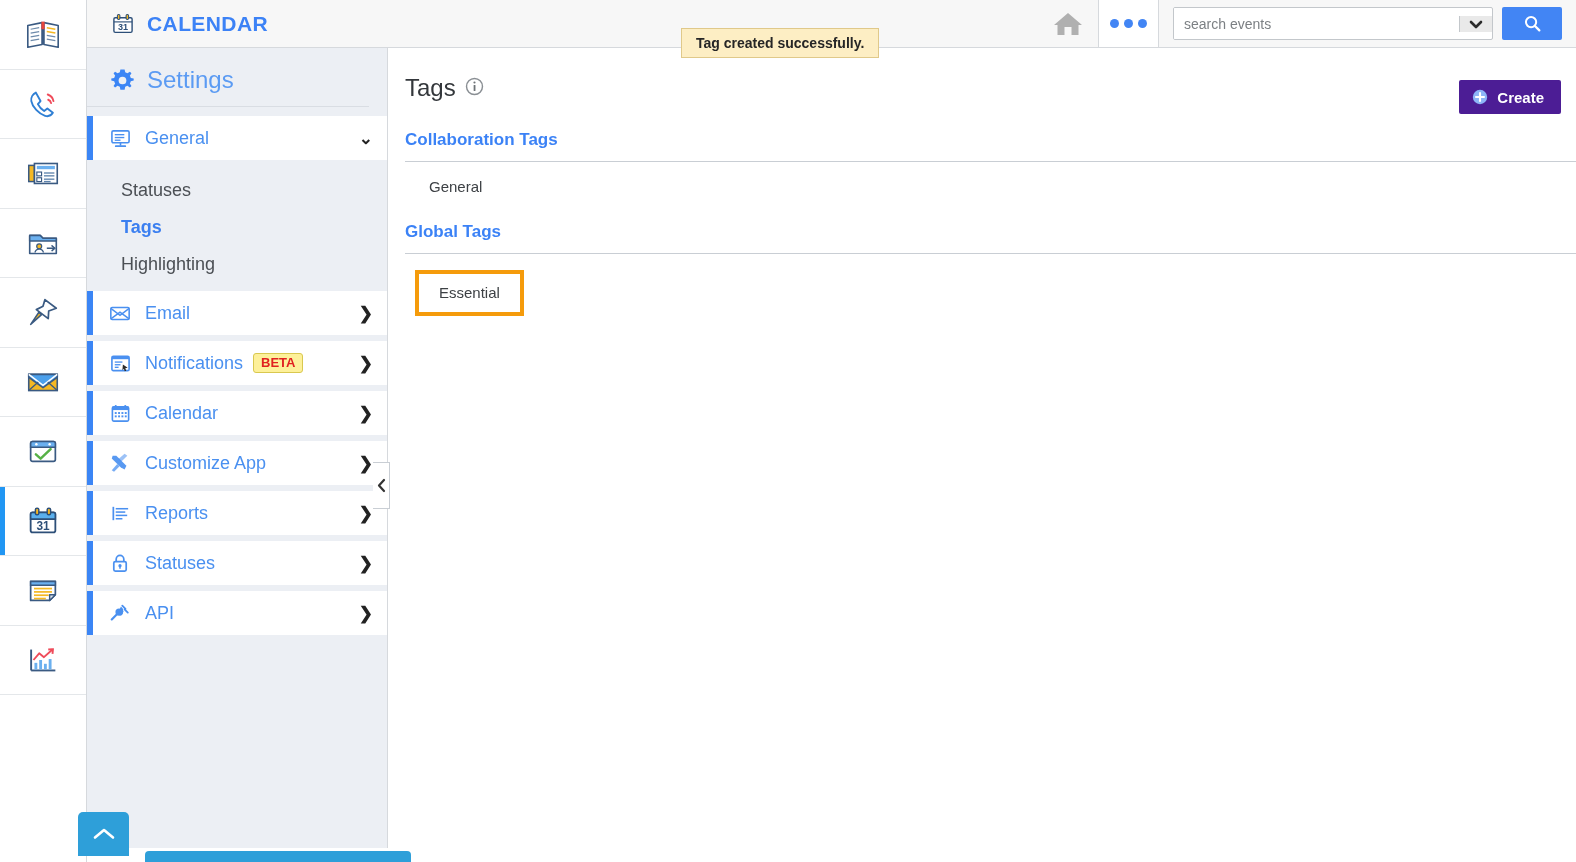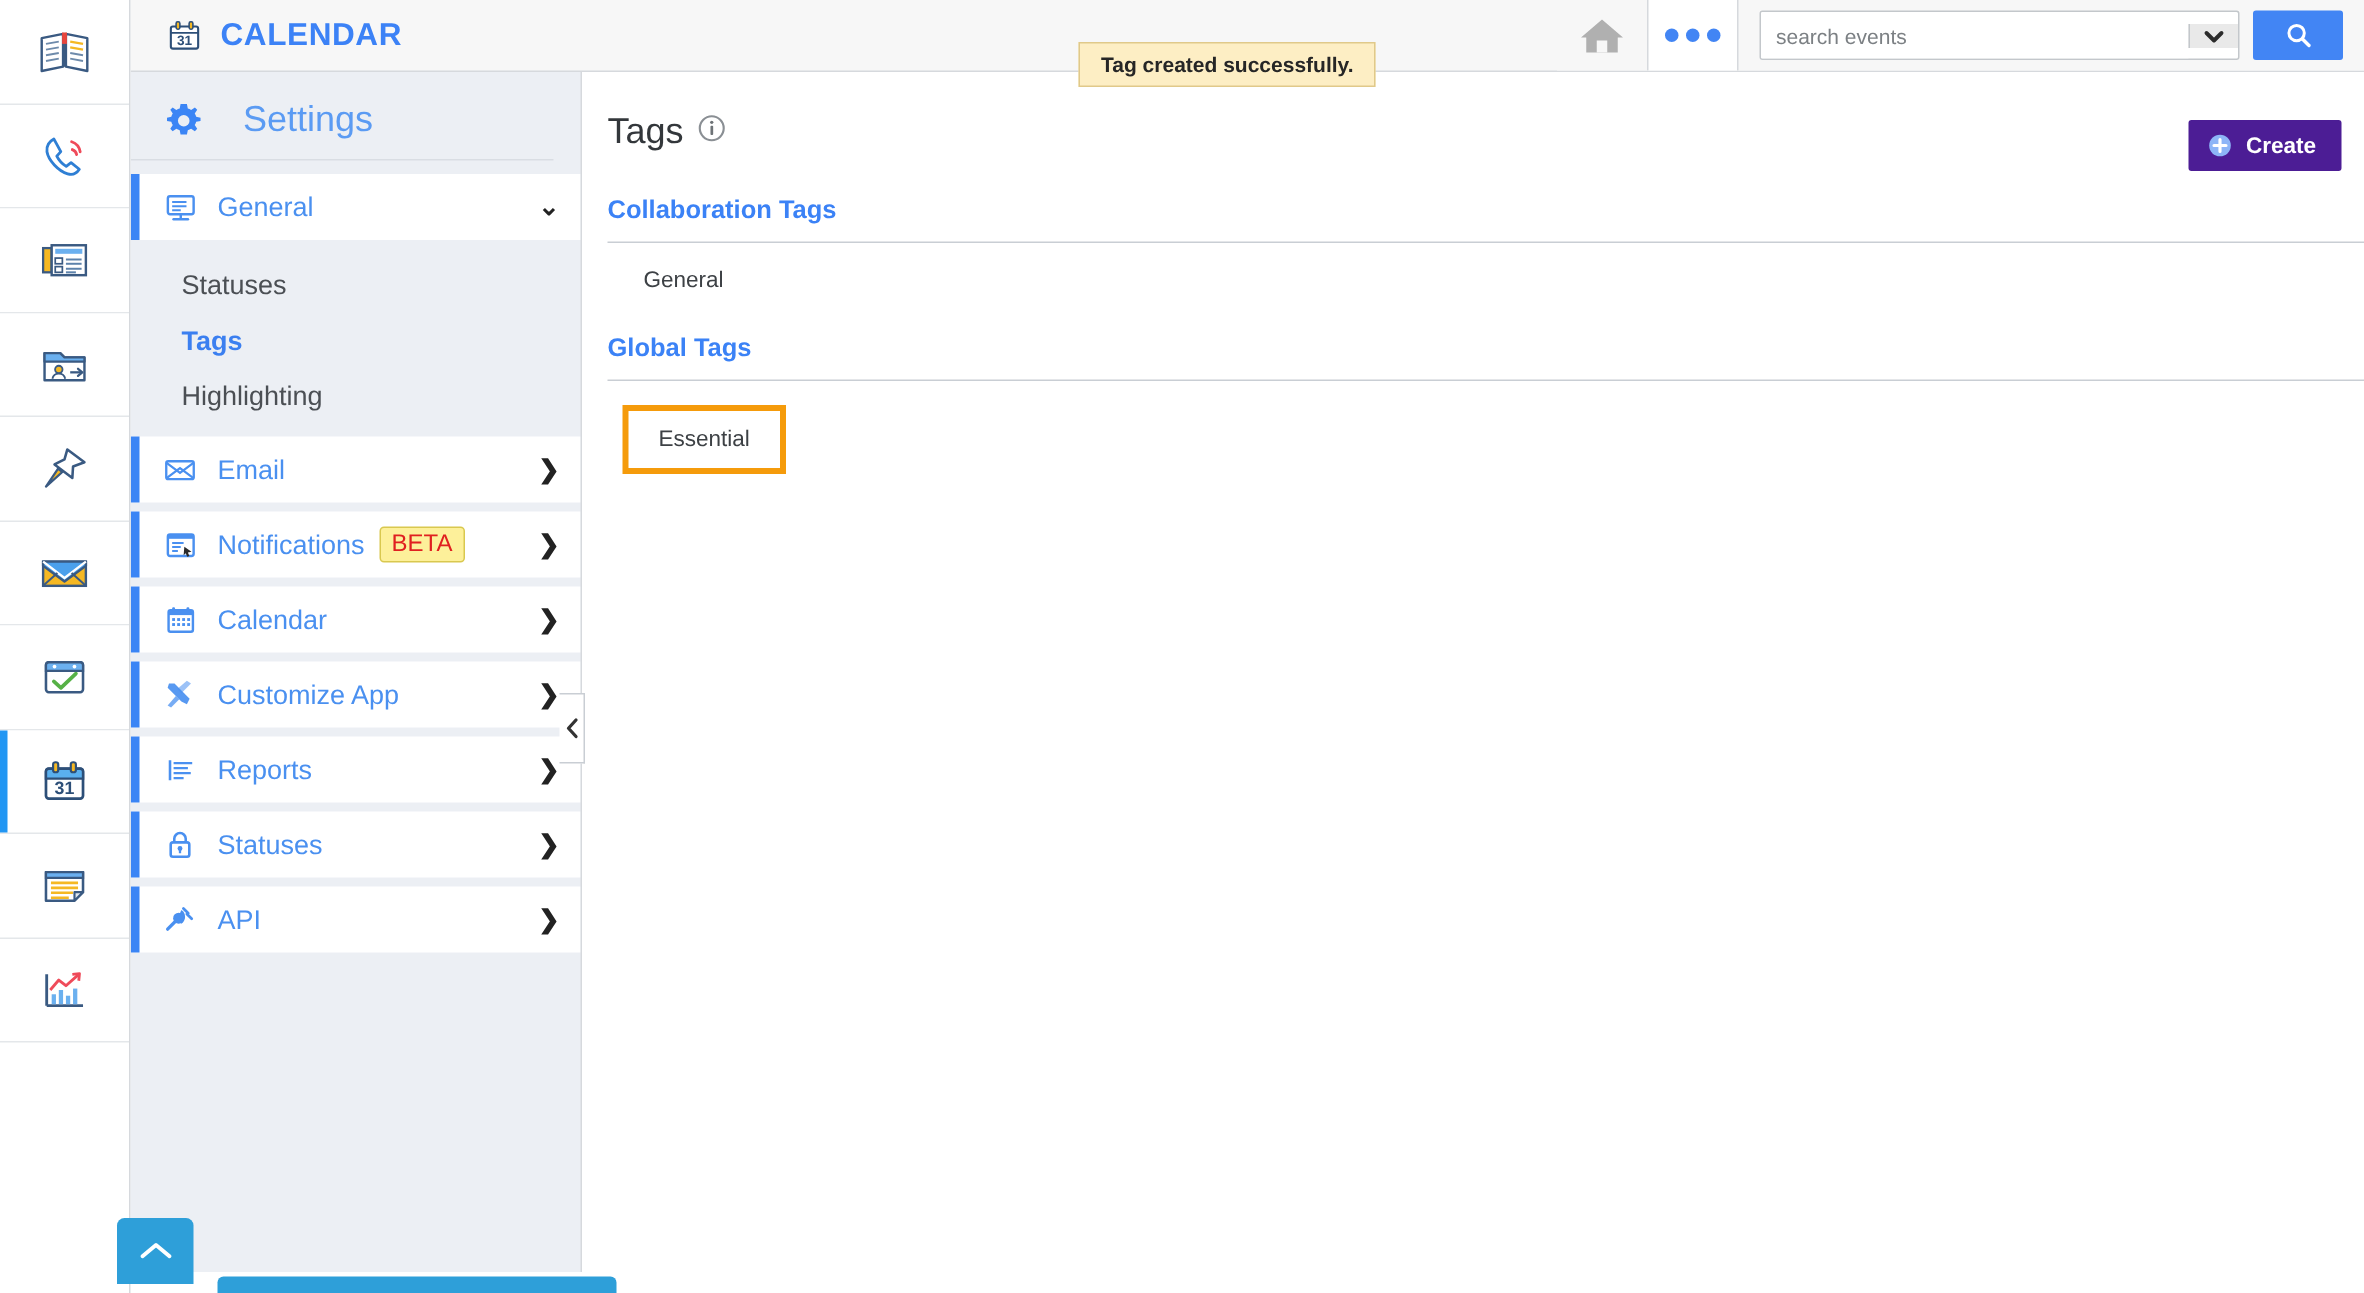--- a/index.html
+++ b/index.html
@@ -108,34 +108,33 @@
 
   
   .toast {
     position: absolute; left: 681px; top: 28px;
     background: #fdeec4;
     border: 1px solid #e0c98a;
     padding: 6px 14px;
     font-size: 14px; font-weight: bold; color: #262626;
     z-index: 30;
     white-space: nowrap;
-    margin-left: 38px;
   }
 
   
   .settings-panel {
     position: absolute; left: 87px; top: 48px;
     width: 301px; height: 800px;
     background: #eceff4;
     border-right: 1px solid #d6d9dd;
     z-index: 3;
     overflow: hidden;
   }
   .settings-head {
-    display: flex; align-items: center; gap: 26px;
+    display: flex; align-items: center; gap: 11px;
     padding: 18px 0 12px 22px;
     margin: 0 18px 0 0;
     border-bottom: 1px solid #d9dde3;
   }
   .settings-title {
     font-size: 24px; color: #5b9bf3; font-weight: normal;
   }
   .menu { padding-top: 9px; }
   .menu-row {
     position: relative;
@@ -156,21 +155,21 @@
   .menu-label {
     margin-left: 14px;
     font-size: 18px; color: #4a90f0;
   }
   .beta {
     margin-left: 10px;
     background: #fdf09a;
     border: 1px solid #d9c84f;
     border-radius: 3px;
     color: #e02020;
-    font-size: 16px; font-weight: normal;
+    font-size: 13px; font-weight: bold;
     padding: 2px 7px;
     line-height: 1.1;
   }
   .chev {
     position: absolute; right: 14px; top: 50%;
     transform: translateY(-50%);
     font-size: 17px; font-weight: bold; color: #222;
   }
   .submenu { padding: 6px 0 8px 0; }
   .sub-item {

